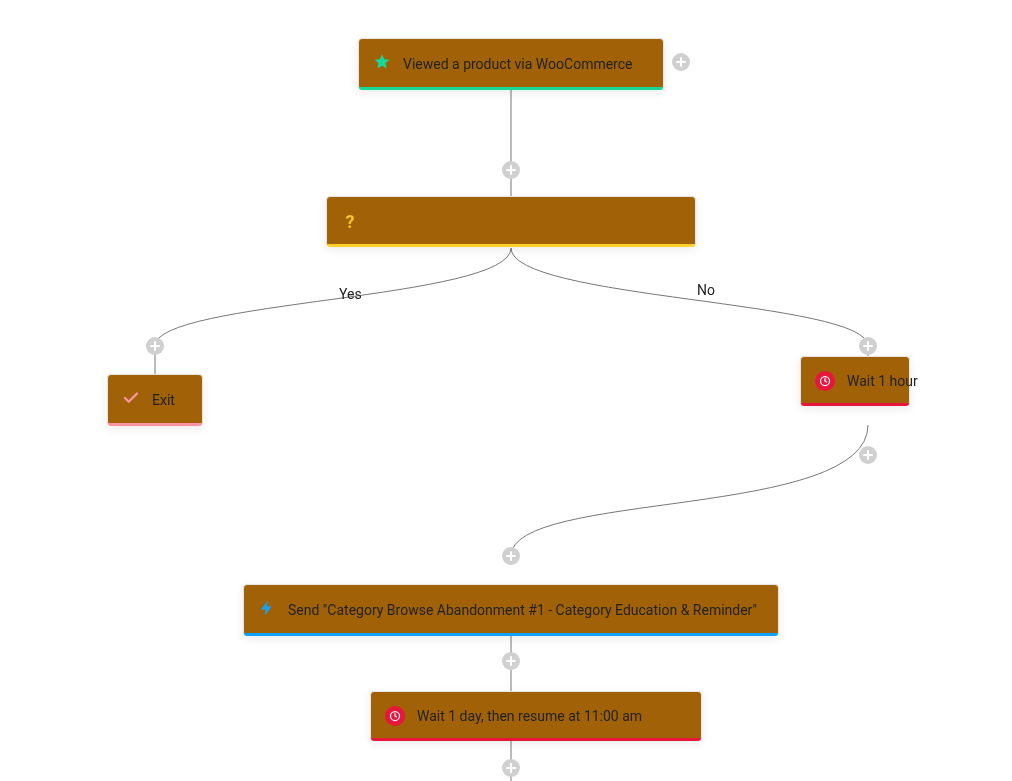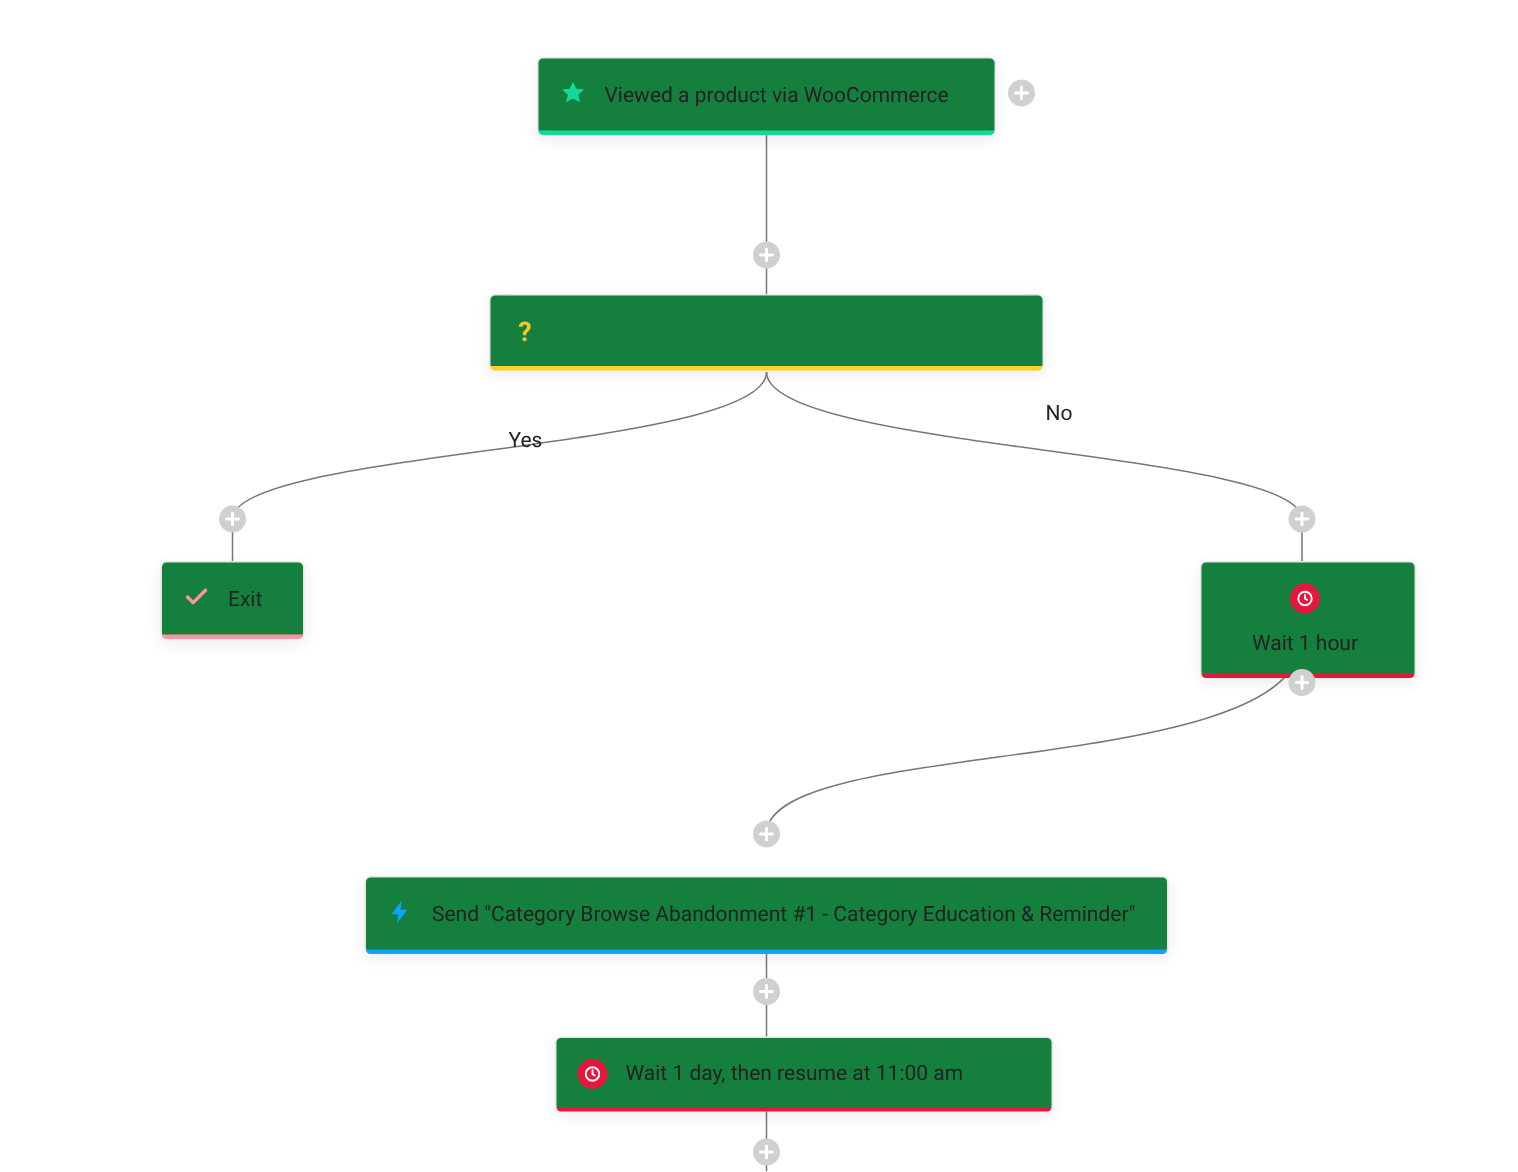--- a/index.html
+++ b/index.html
@@ -19,21 +19,21 @@
   svg.wires {
     position: absolute;
     top: 0; left: 0;
     width: 1012px;
     height: 781px;
     pointer-events: none;
   }
 
   .node {
     position: absolute;
-    background: #15803d;
+    background: #a16207;
     border: 1px solid #e5e5e5;
     border-radius: 4px;
     box-shadow: 0 3px 10px rgba(0,0,0,0.08);
     padding: 14px 18px 14px 14px;
     display: flex;
     align-items: center;
     gap: 12px;
     box-sizing: border-box;
   }
   .node span.label {
@@ -105,21 +105,21 @@
 
       <path d="M 868 425 C 868 520, 511 490, 511 556"></path>
 
       <line x1="511" y1="632" x2="511" y2="691"></line>
 
       <line x1="511" y1="740" x2="511" y2="781"></line>
     </g>
   </svg>
 
   <div class="branch-label" style="left:339px; top:286px;">Yes</div>
-  <div class="branch-label" style="left:697px; top:268px;">No</div>
+  <div class="branch-label" style="left:697px; top:282px;">No</div>
 
   <div class="node" style="left:358px; top:38px; width:306px;">
     <span class="icon">
       <svg width="18" height="18" viewBox="0 0 24 24">
           <path fill="#15d999" d="M12 2l2.9 6.3 6.9.6-5.2 4.6 1.6 6.8L12 16.9 5.8 20.3l1.6-6.8L2.2 8.9l6.9-.6L12 2z"></path>
         </svg>
     </span>
     <span class="label">Viewed a product via WooCommerce</span>
     <div class="accent accent-green"></div>
   </div>
@@ -154,21 +154,21 @@
   <div class="node" style="left:107px; top:374px; width:96px;">
     <span class="icon">
       <svg width="18" height="18" viewBox="0 0 24 24">
           <path fill="none" stroke="#fd94a3" stroke-width="3" stroke-linecap="round" stroke-linejoin="round" d="M4 12l5 5L20 6"></path>
         </svg>
     </span>
     <span class="label">Exit</span>
     <div class="accent accent-pink"></div>
   </div>
 
-  <div class="node" style="left:800px; top:374px; width:144px;flex-direction:column;">
+  <div class="node" style="left:800px; top:356px; width:110px;">
     <span class="icon-badge" style="background:#e8163c;">
       <svg width="12" height="12" viewBox="0 0 24 24">
           <circle cx="12" cy="12" r="9" fill="none" stroke="#ffffff" stroke-width="2.5"></circle>
           <path d="M12 7v5l3 2" fill="none" stroke="#ffffff" stroke-width="2.5" stroke-linecap="round"></path>
         </svg>
     </span>
     <span class="label">Wait 1 hour</span>
     <div class="accent accent-red"></div>
   </div>
 

